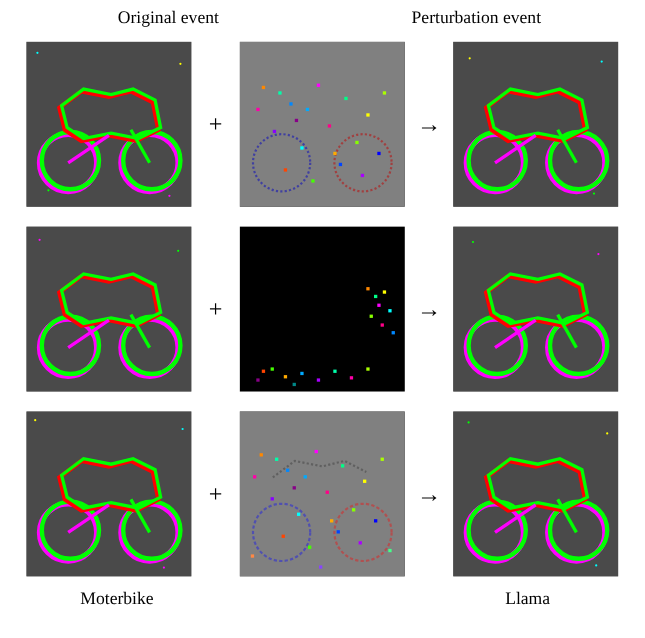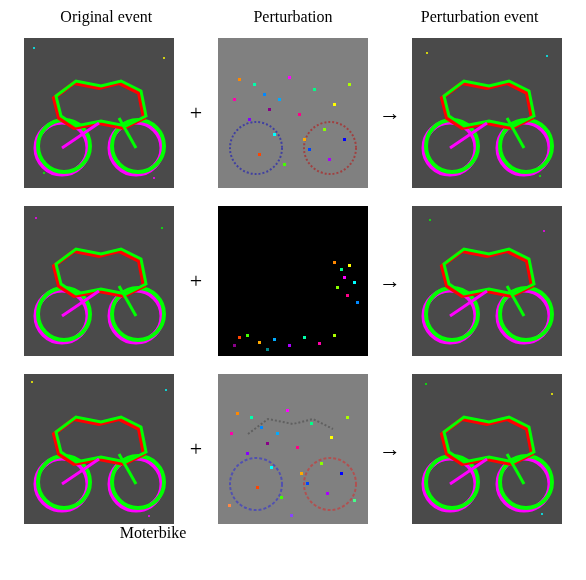--- a/index.html
+++ b/index.html
@@ -56,35 +56,35 @@
     .operator {
       width: 28px;
       text-align: center;
       font-size: 22px;
       font-weight: normal;
     }
     .footer-row {
       width: 560px;
       display: flex;
       justify-content: flex-start;
+      margin-top: 12px;
     }
     .footer-row span {
       flex: 1;
       text-align: center;
     }
     .footer-row .spacer {
       flex: 1;
     }
   </style>
 </head>
 <body>
 
 <div class="header-row">
   <span>Original event</span>
-  <span>Perturbation</span>
   <span>Perturbation event</span>
 </div>
 
 <div class="grid">
 
   <div class="grid-row">
     <div class="cell">
       <svg viewBox="0 0 150 150" xmlns="http://www.w3.org/2000/svg">
         <rect width="150" height="150" fill="#4a4a4a"></rect>
         <circle cx="38" cy="110" r="26" fill="none" stroke="#ff00ff" stroke-width="5"></circle>
@@ -272,13 +272,14 @@
         <circle cx="130" cy="140" r="1" fill="#00ffff"></circle>
       </svg>
     </div>
   </div>
 
 </div>
 
 <div class="footer-row">
   <span>Moterbike</span>
   <span class="spacer"></span>
+  <span>Llama</span>
 </div>
 
 </body></html>

